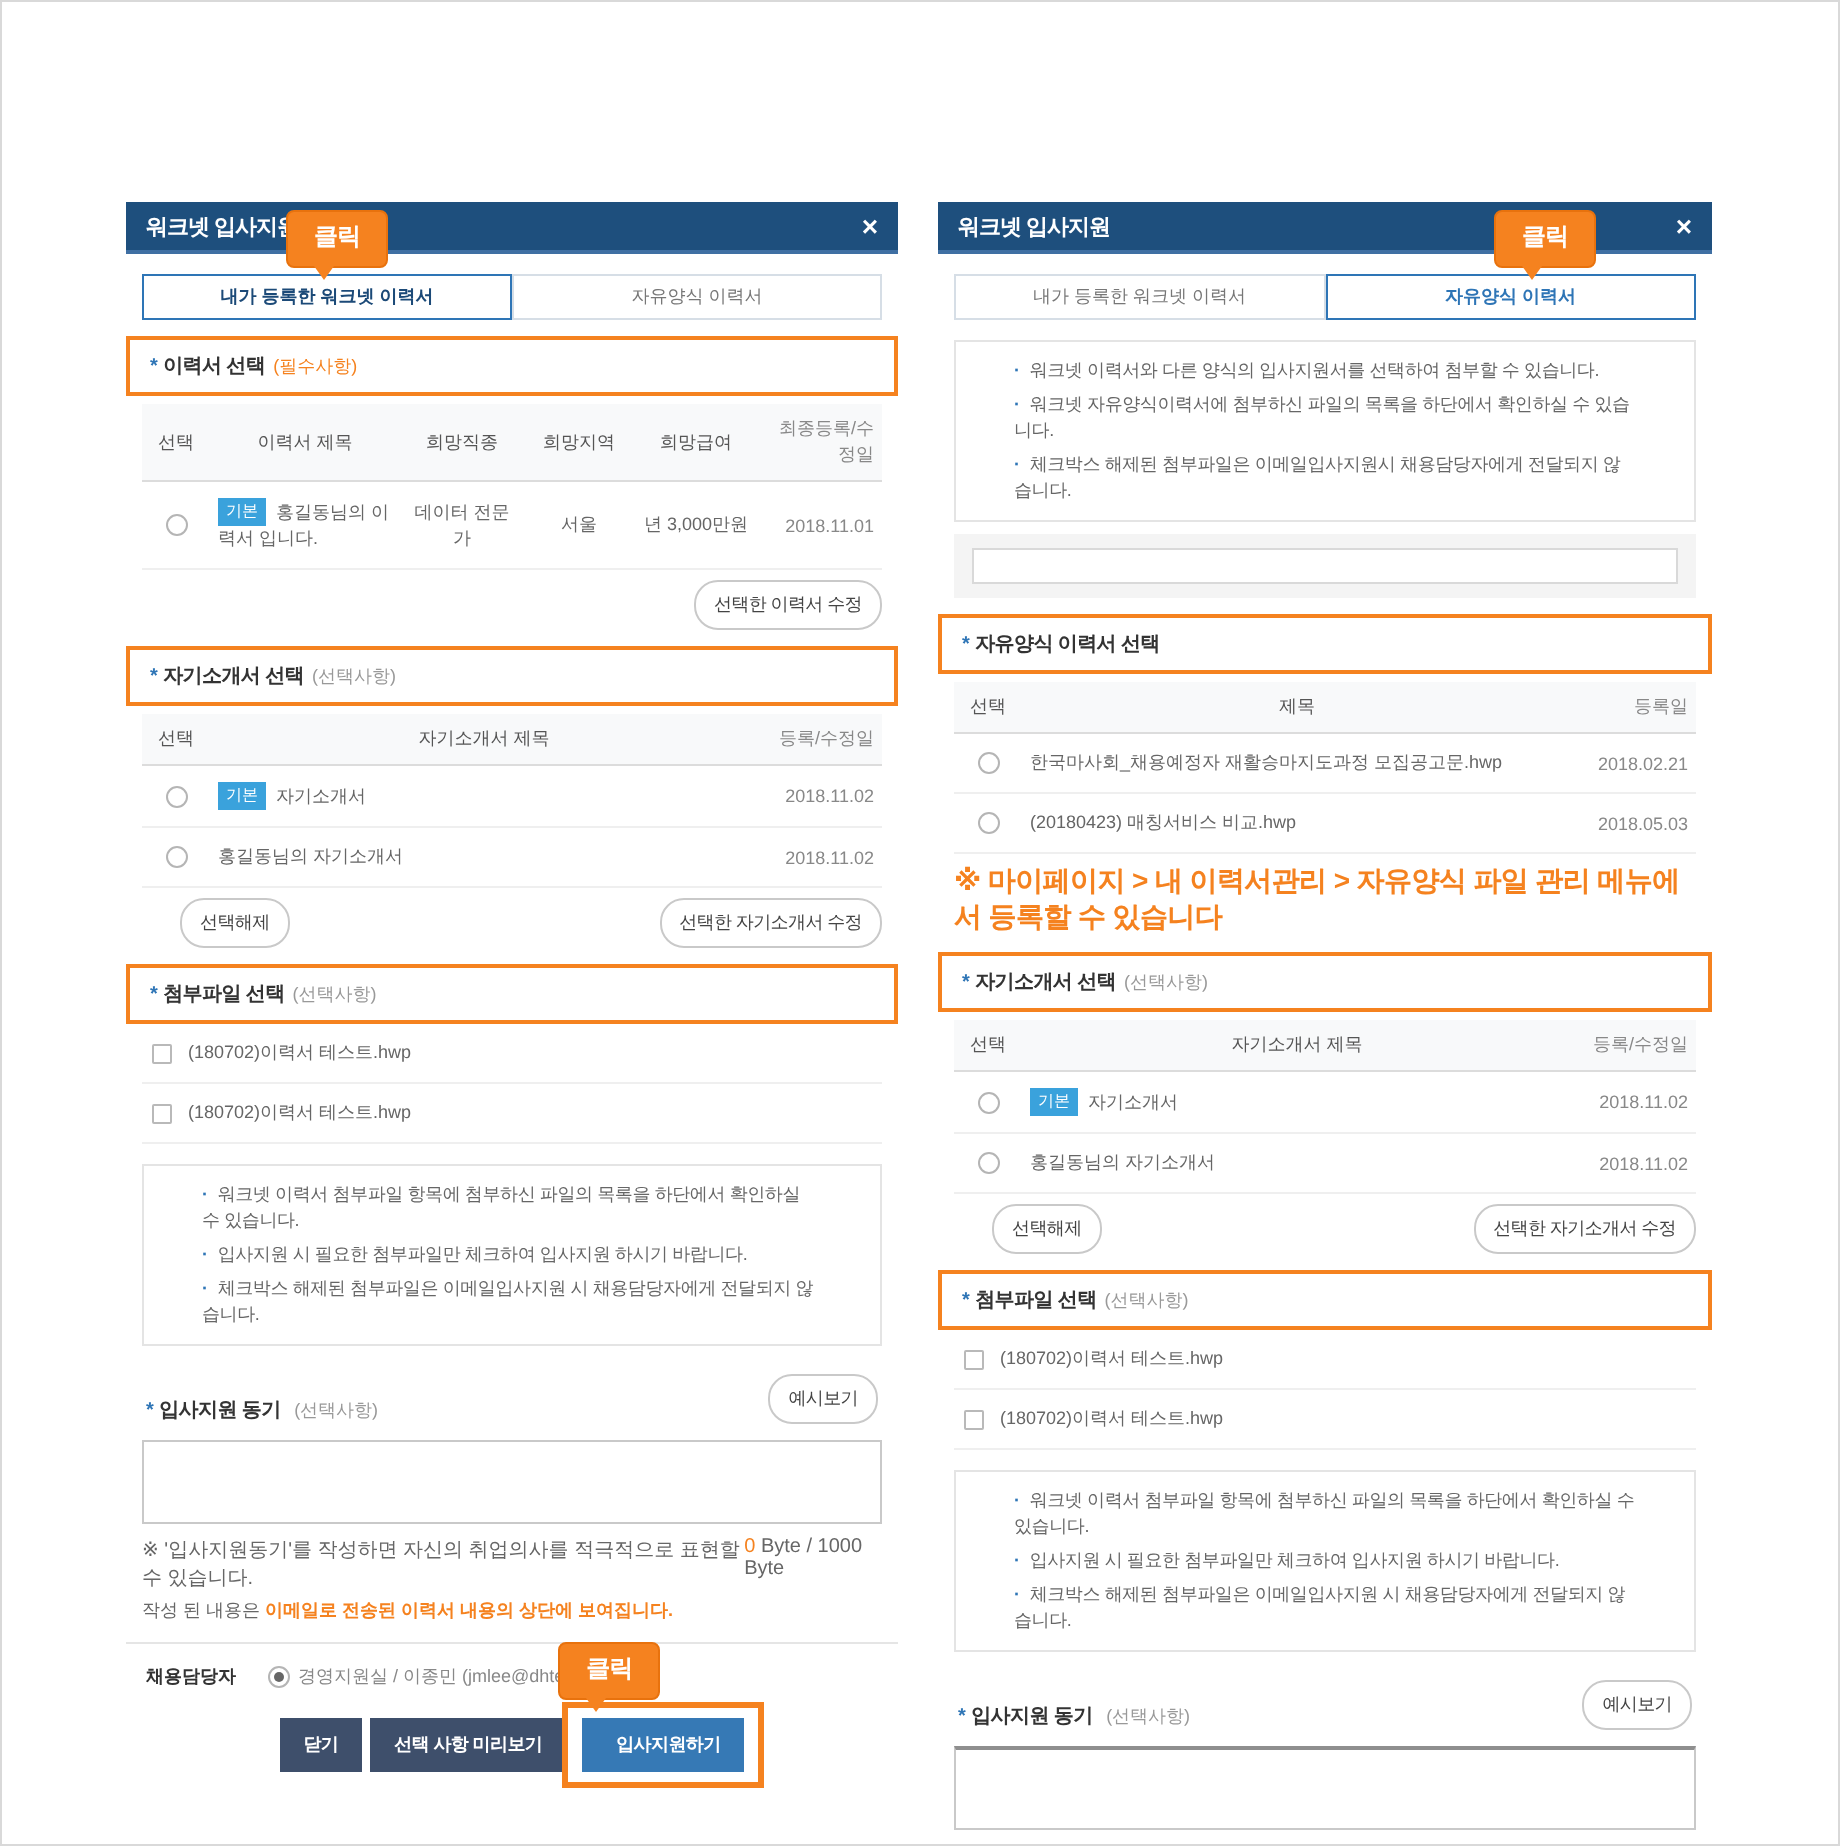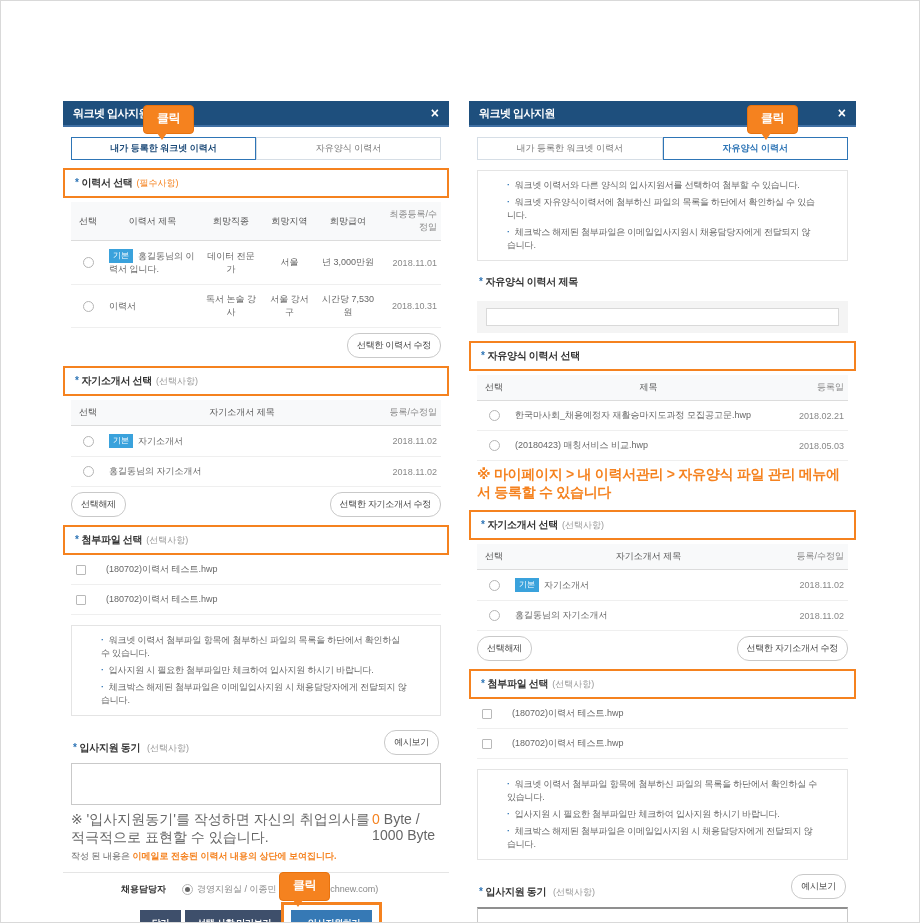--- a/index.html
+++ b/index.html
@@ -69,48 +69,48 @@
   .checkbox {
     display:inline-block; width:10px; height:10px; border:1px solid #b9b9b9;
     border-radius:1px; background:#fff; margin:0 8px 0 3px; flex:0 0 auto; cursor:pointer;
   }
   .badge { display:inline-block; background:#3aa2dc; color:#fff; font-size:8px; padding:1px 4px 2px; margin-right:5px; vertical-align:1px; }
 
   .btn-row { margin:5px 8px 0; display:flex; justify-content:flex-end; }
   .btn-row.split { justify-content:space-between; }
   .btn-sm {
     background:#fff; border:1px solid #c9c9c9; color:#444; font-size:9px;
-    padding:5px 9px; border-radius:12px; cursor:pointer; letter-spacing:-0.3px;
-  }
-
-  .chk-row { margin:0 8px; padding:8px 2px; border-bottom:1px solid #efefef; display:flex; align-items:center; font-size:9px; color:#666;gap:12px; }
+    padding:5px 9px; border-radius:12px; cursor:pointer; letter-spacing:-0.3px;margin-left:19px;
+  }
+
+  .chk-row { margin:0 8px; padding:8px 2px; border-bottom:1px solid #efefef; display:flex; align-items:center; font-size:9px; color:#666; }
 
   .notes-box { margin:10px 8px 0; border:1px solid #e4e4e4; padding:6px 29px; font-size:9px; color:#666; }
   .note-line { padding:2px 0; letter-spacing:-0.2px; }
   .note-line::before { content:'·'; color:#2e75b6; font-weight:bold; margin-right:5px; }
 
   .input-band { margin:6px 8px 0; background:#f4f4f4; padding:7px 9px; }
   .free-input { width:100%; height:18px; border:1px solid #d9d9d9; background:#fff; font-size:9px; padding:0 5px; }
 
   .note-manage-row { margin:5px 8px 0; display:flex; justify-content:space-between; align-items:center; }
   .orange-note { color:#f5821f; font-weight:bold; font-size:14px; letter-spacing:-0.3px; }
 
   .motive-area {
     display:block; width:calc(100% - 16px); margin:2px 8px 0; height:42px;
     border:1px solid #c9c9c9; resize:none; font-family:inherit; font-size:9px; padding:4px;
   }
   .motive-area.dark-top { border-top:2px solid #8f8f8f; }
 
-  .bytes-row { margin:6px 8px 0; display:flex; justify-content:center; font-size:14px; color:#666; }
+  .bytes-row { margin:6px 8px 0; display:flex; justify-content:center; font-size:10px; color:#666; }
   .orange-txt { color:#f5821f; }
   .note2 { margin:3px 8px 0; font-size:9px; color:#666; }
   .orange-bold { color:#f5821f; font-weight:bold; }
 
   .recruiter { margin-top:9px; border-top:1px solid #e5e5e5; padding:10px 10px; display:flex; align-items:center; font-size:9px; }
-  .recruiter .lbl { font-weight:bold; color:#333; margin-right:16px;margin-left:48px; }
+  .recruiter .lbl { font-weight:bold; color:#333; margin-right:16px; }
   .recruiter .radio { margin-right:4px; }
   .recruiter .val { color:#888; }
 
   .footer { margin-top:4px; display:flex; justify-content:center; align-items:center; gap:4px; padding-bottom:12px; position:relative; }
   .btn-dark, .btn-blue { color:#fff; border:none; font-size:9px; font-weight:bold; padding:7px 12px; cursor:pointer; letter-spacing:-0.3px; }
   .btn-dark { background:#3e4f6b; }
   .btn-blue { background:#3679b5;padding-left:17px; }
   .apply-wrap { position:relative; border:3px solid #f5821f; padding:5px 7px; margin:-8px -10px -8px -6px; display:inline-block; }
   .apply-wrap .click-balloon { bottom:calc(100% + 4px); top:auto; left:-5px; }
 </style>
@@ -146,28 +146,20 @@
     </thead>
     <tbody>
       <tr>
         <td><span class="radio"></span></td>
         <td class="t-left"><span class="badge">기본</span><span>홍길동님의 이력서 입니다.</span></td>
         <td>데이터 전문가</td>
         <td>서울</td>
         <td>년 3,000만원</td>
         <td class="t-right">2018.11.01</td>
       </tr>
-      <tr>
-        <td><span class="radio"></span></td>
-        <td class="t-left">이력서</td>
-        <td>독서 논술 강사</td>
-        <td>서울 강서구</td>
-        <td>시간당 7,530원</td>
-        <td class="t-right">2018.10.31</td>
-      </tr>
     </tbody>
   </table>
   <div class="btn-row">
     <button class="btn-sm">선택한 이력서 수정</button>
   </div>
 
   <div class="section-head hl">
     <span class="sec-title">자기소개서 선택</span>
     <span class="opt-note">(선택사항)</span>
   </div>
@@ -258,23 +250,20 @@
     <div class="tab">내가 등록한 워크넷 이력서</div>
     <div class="tab active">자유양식 이력서</div>
   </div>
 
   <div class="notes-box">
     <div class="note-line">워크넷 이력서와 다른 양식의 입사지원서를 선택하여 첨부할 수 있습니다.</div>
     <div class="note-line">워크넷 자유양식이력서에 첨부하신 파일의 목록을 하단에서 확인하실 수 있습니다.</div>
     <div class="note-line">체크박스 해제된 첨부파일은 이메일입사지원시 채용담당자에게 전달되지 않습니다.</div>
   </div>
 
-  <div class="section-head">
-    <span class="sec-title">자유양식 이력서 제목</span>
-  </div>
   <div class="input-band">
     <input class="free-input" type="text" value="" style="">
   </div>
 
   <div class="section-head hl">
     <span class="sec-title">자유양식 이력서 선택</span>
   </div>
   <table class="tbl">
     <thead>
       <tr>

